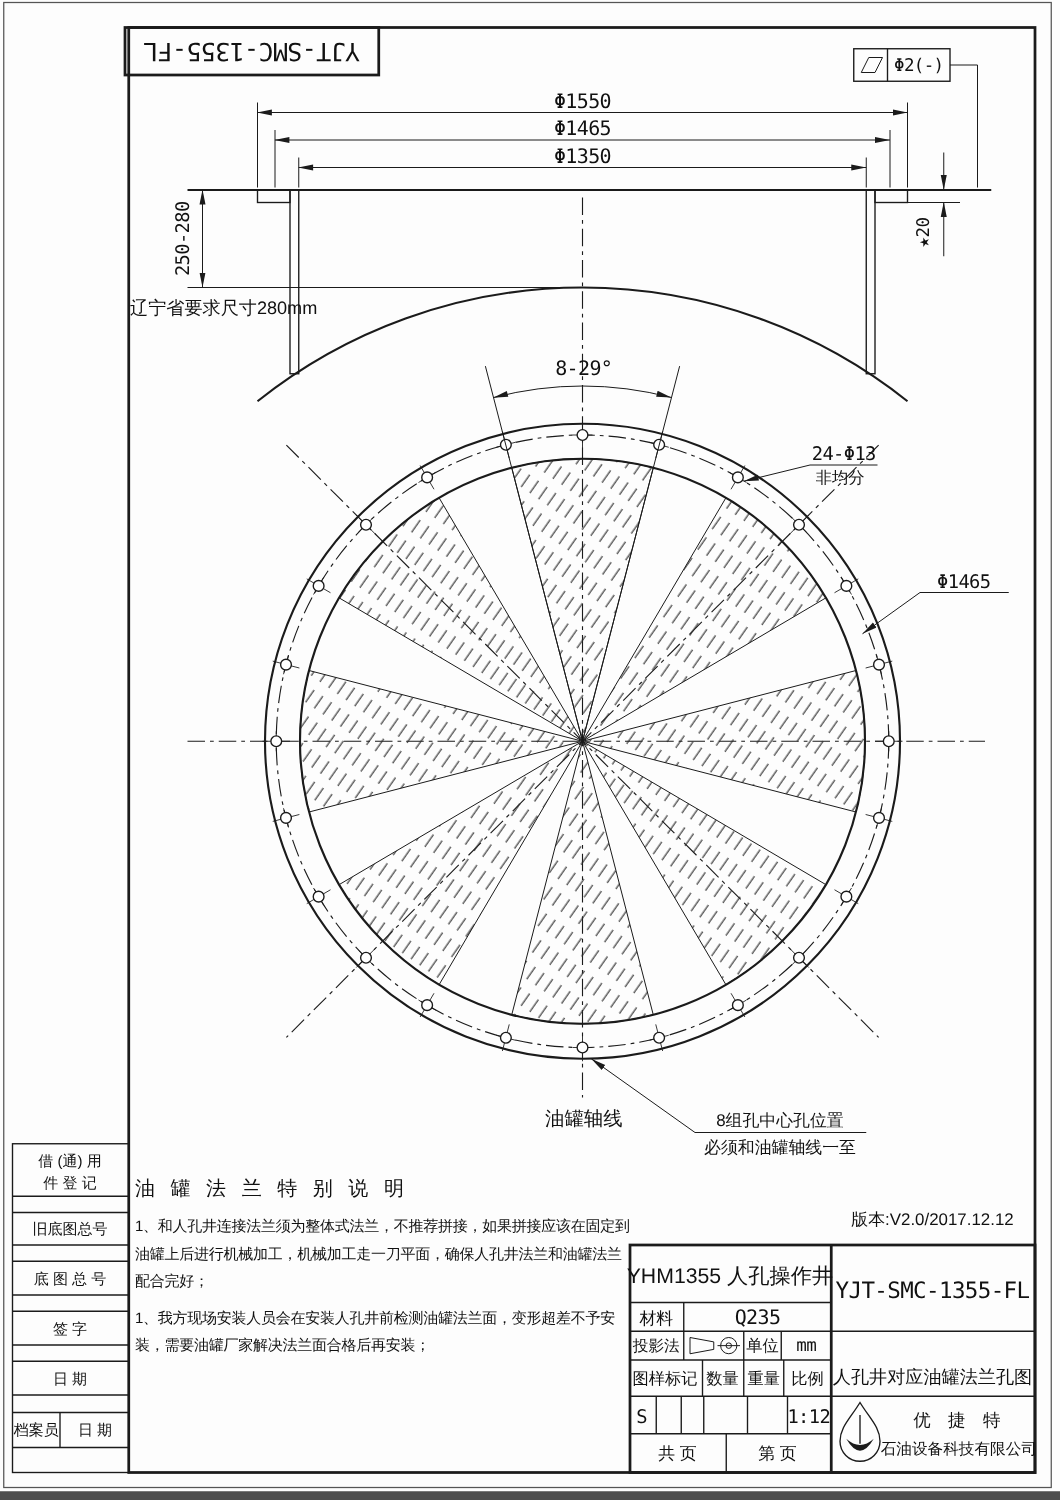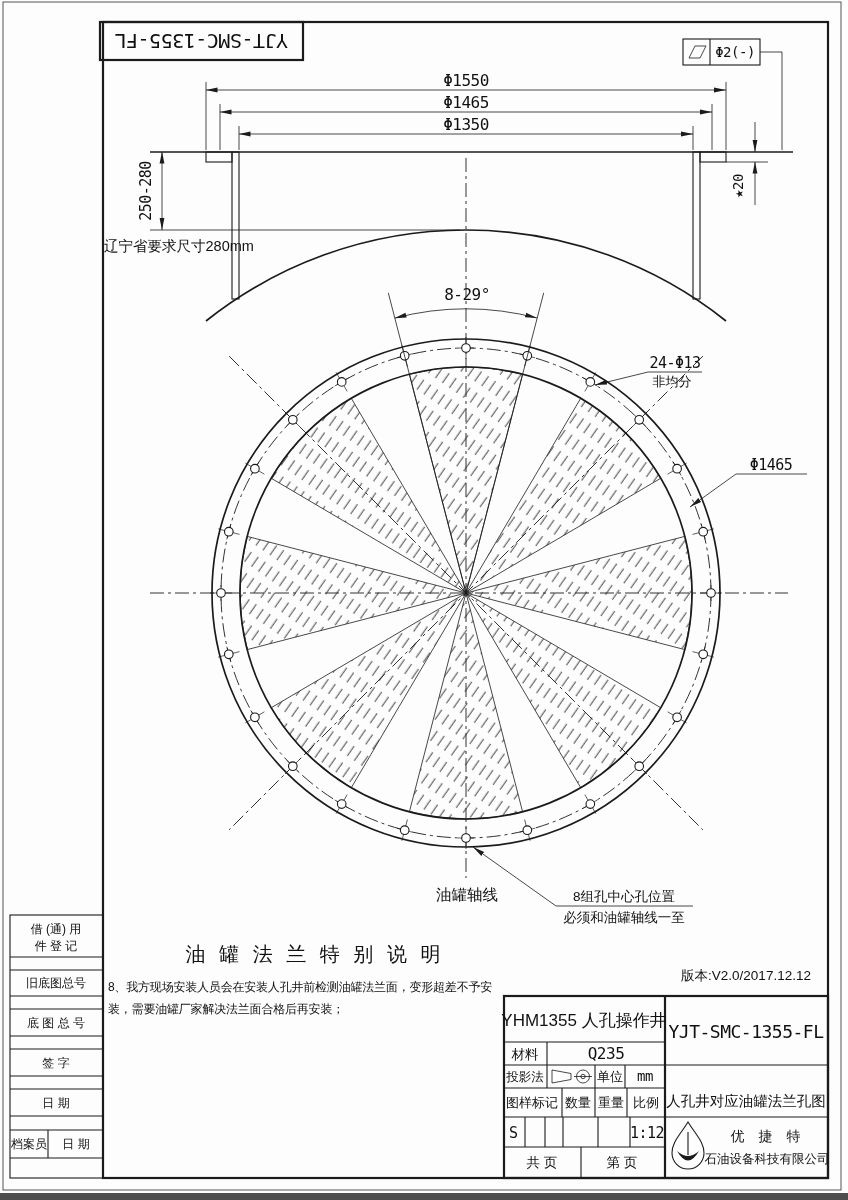--- a/index.html
+++ b/index.html
@@ -11,21 +11,21 @@
   .m{font-family:"DejaVu Sans Mono",monospace;letter-spacing:-0.5px;}
   .s0{stroke:#1b1b1b;stroke-width:2.2;fill:none;}
   .s1{stroke:#1b1b1b;stroke-width:1.7;fill:none;}
   .s2{stroke:#1b1b1b;stroke-width:0.8;fill:none;}
   .s3{stroke:#1b1b1b;stroke-width:1.1;fill:none;}
   .cl{stroke:#1b1b1b;stroke-width:0.9;fill:none;stroke-dasharray:14 4 3 4;}
   .tk{stroke:#1b1b1b;stroke-width:0.7;}
   .hole{stroke:#1b1b1b;stroke-width:1.1;fill:#fff;}
   .arrfill{fill:#1b1b1b;}
   .notes{position:absolute;left:108px;top:941px;width:414px;}
-  .notes-title{font-size:20px;letter-spacing:4px;text-align:center;margin-bottom:8px;}
+  .notes-title{font-size:16px;letter-spacing:4px;margin-bottom:8px;}
   .note{font-size:12px;line-height:22px;white-space:pre-line;margin-bottom:7px;letter-spacing:-0.2px;}
   .botband{position:absolute;left:0;top:1193px;width:848px;height:7px;background:#4e4e4e;}
 </style>
 </head>
 <body>
 
 <div class="page">
 
 <svg width="848" height="1200" viewBox="0 0 848 1200">
   <defs>
@@ -294,18 +294,21 @@
       <line x1="688" y1="1132" x2="688" y2="1155" class="s3"></line>
       <path d="M677 1151 Q688 1161 699 1151 Q688 1170 677 1151 Z" fill="#1b1b1b"></path>
     </g>
     <text class="t" font-size="14" text-anchor="middle" x="768" y="1141" letter-spacing="5">优 捷 特</text>
     <text class="t" font-size="12.5" text-anchor="middle" x="767" y="1163">石油设备科技有限公司</text>
   </g>
 </svg>
 
 <div class="notes">
   <div class="notes-title">油 罐 法 兰 特 别 说 明</div>
-  <div class="note">8、我方现场安装人员会在安装人孔井前检测油罐法兰面，变形超差不予安
+  <div class="note">1、和人孔井连接法兰须为整体式法兰，不推荐拼接，如果拼接应该在固定到
+油罐上后进行机械加工，机械加工走一刀平面，确保人孔井法兰和油罐法兰
+配合完好；</div>
+  <div class="note">1、我方现场安装人员会在安装人孔井前检测油罐法兰面，变形超差不予安
 装，需要油罐厂家解决法兰面合格后再安装；</div>
 </div>
 
 <div class="botband"></div>
 </div>
 
 </body></html>

